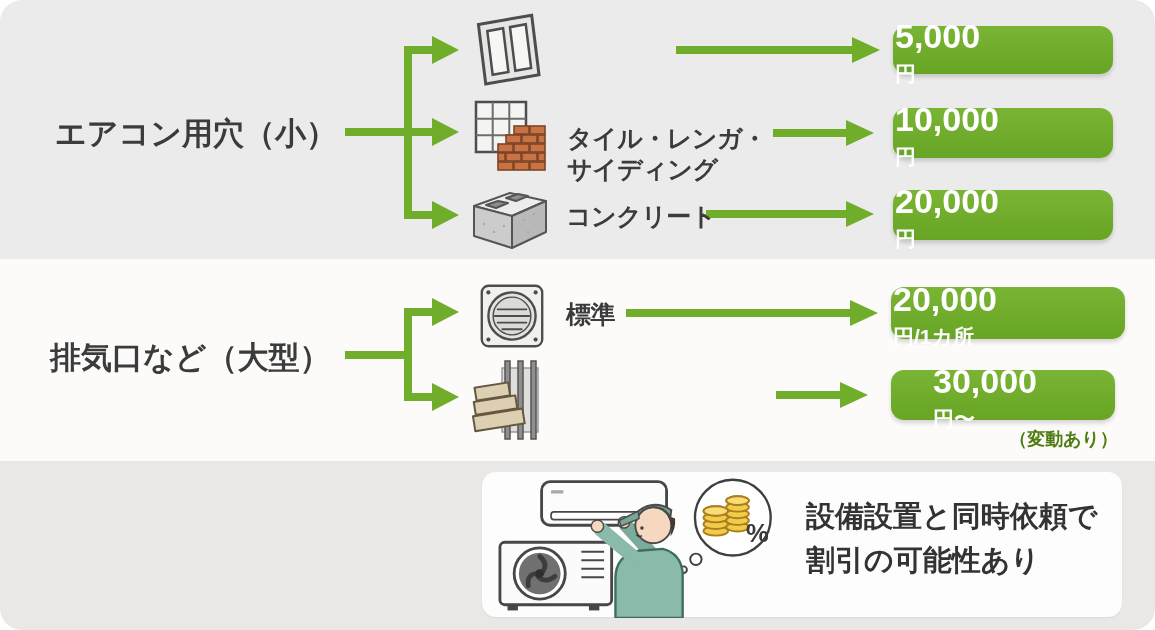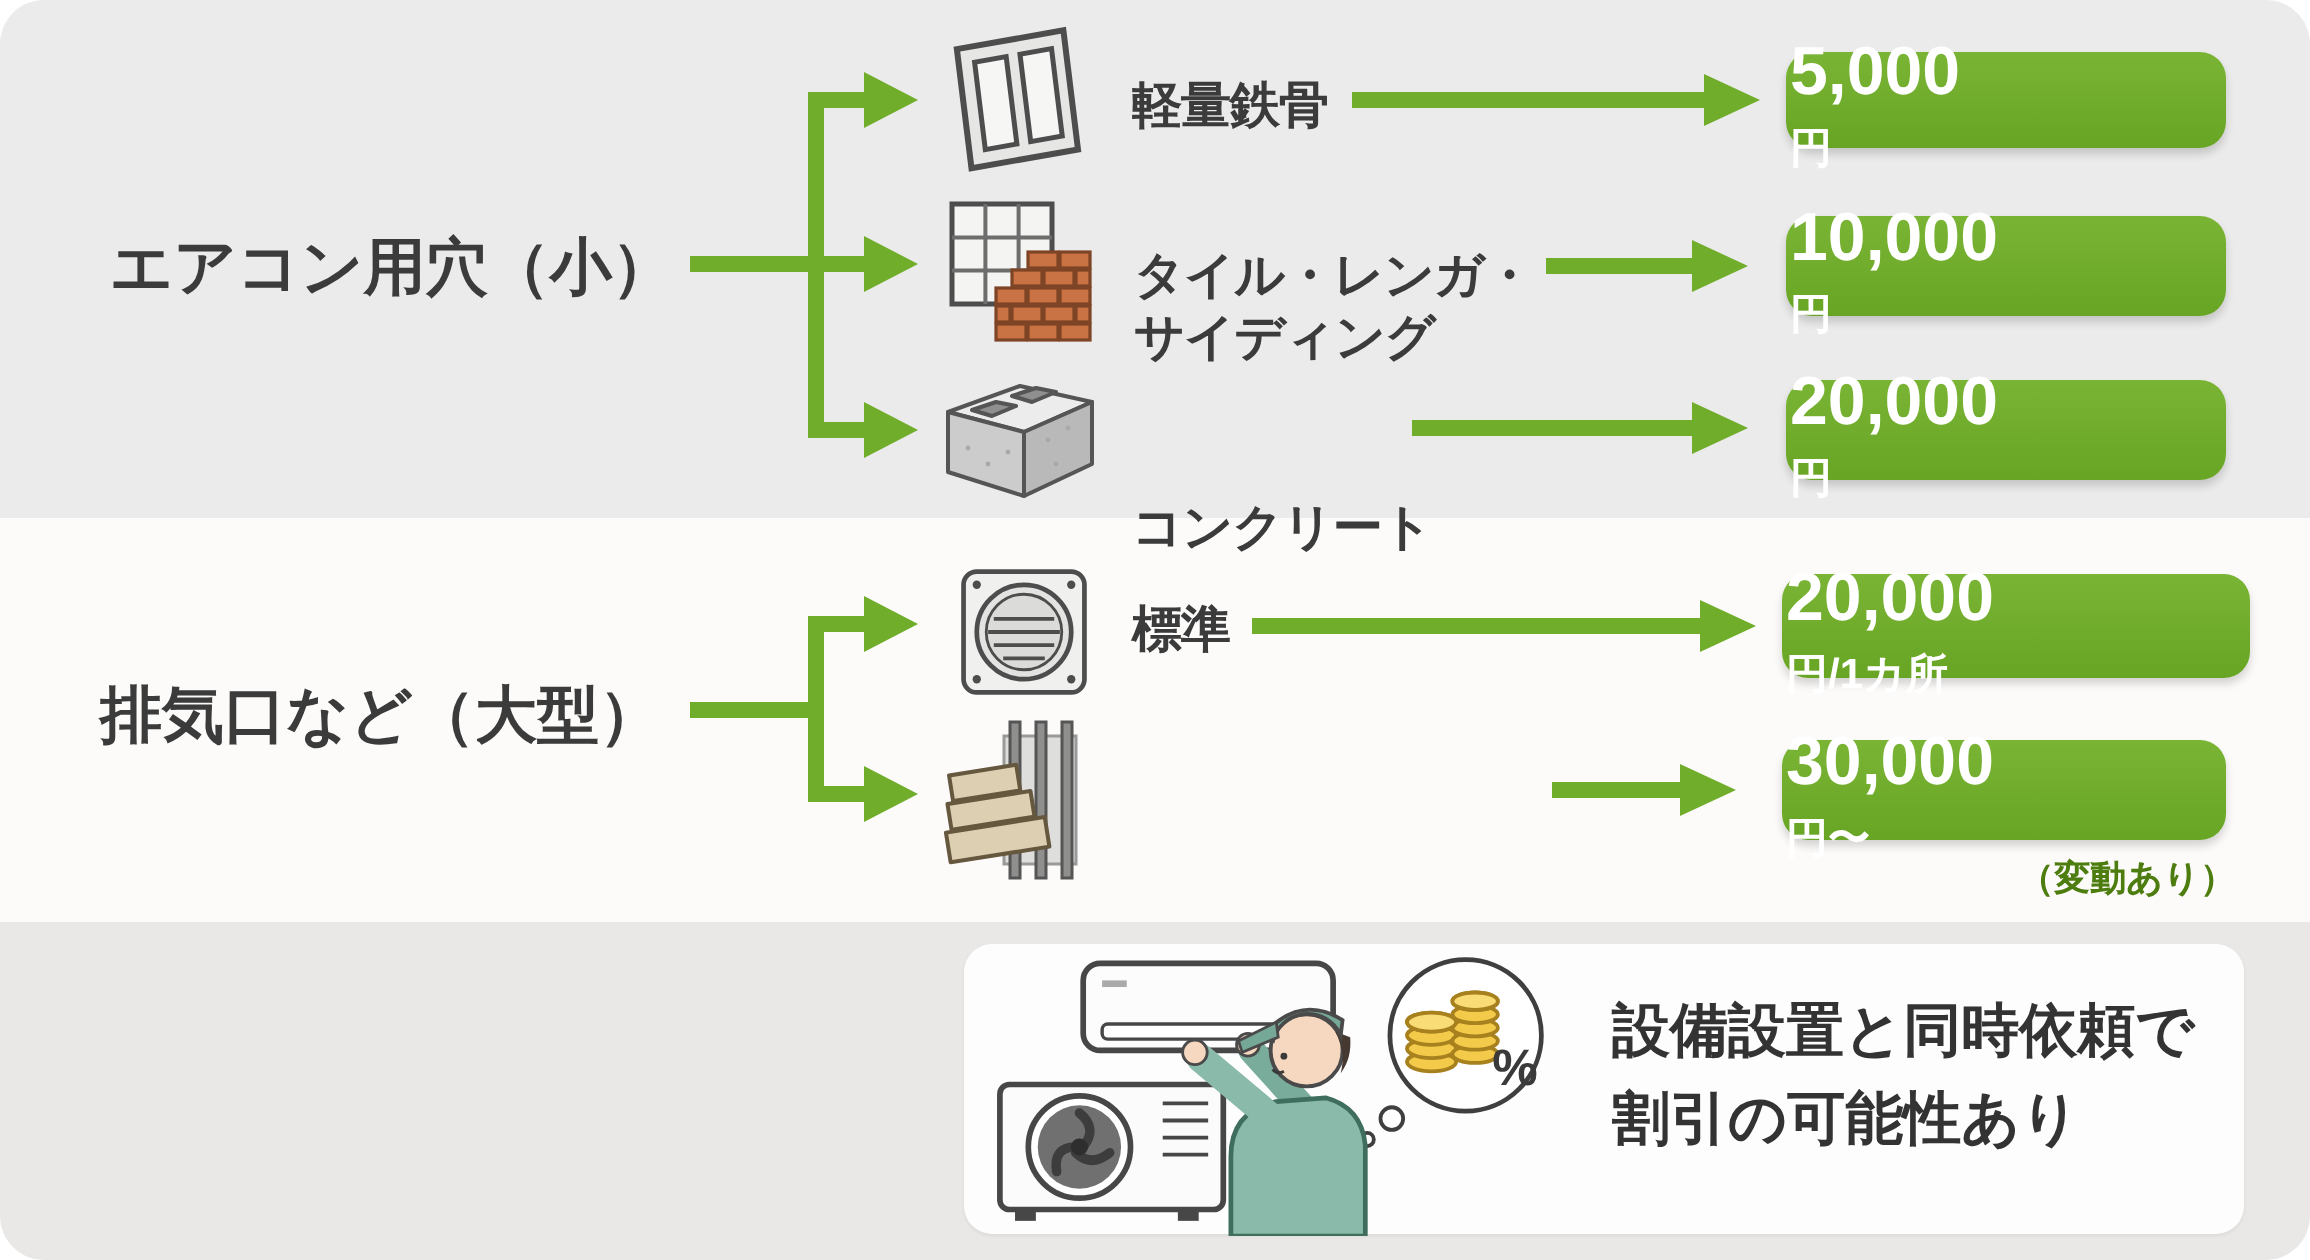--- a/index.html
+++ b/index.html
@@ -75,21 +75,20 @@
 
   <span class="icon" style="left:466px;top:10px;">
     <svg width="84" height="84" viewBox="0 0 84 84">
       <g transform="rotate(-7 42 42) skewY(-3)">
         <rect x="16" y="12" width="54" height="60" fill="#e6e6e5" stroke="#4d4d4d" stroke-width="3"></rect>
         <rect x="24" y="20" width="16" height="44" fill="#f6f6f5" stroke="#4d4d4d" stroke-width="2.5"></rect>
         <rect x="47" y="20" width="16" height="44" fill="#f6f6f5" stroke="#4d4d4d" stroke-width="2.5"></rect>
       </g>
     </svg>
   </span>
-  <div class="row-label" style="left:566px;top:36px;">軽量鉄骨</div>
   <div class="badge" style="left:893px;top:26px;width:220px;height:48px;">
     <span class="num">5,000</span>
       <span class="unit">円</span>
   </div>
 
   <span class="icon" style="left:468px;top:96px;">
     <svg width="84" height="84" viewBox="0 0 84 84">
       <rect x="8" y="6" width="50" height="50" fill="#f4f4f3" stroke="#4d4d4d" stroke-width="2.5"></rect>
       <path d="M24.7 6 V56 M41.3 6 V56 M8 22.7 H58 M8 39.3 H58" stroke="#6d6d6d" stroke-width="2" fill="none"></path>
       <g fill="#c97244" stroke="#7e4426" stroke-width="1.6">
@@ -132,21 +131,21 @@
       <g fill="#a9a9a9">
         <circle cx="20" cy="44" r="1.2"></circle>
           <circle cx="30" cy="52" r="1.2"></circle>
           <circle cx="40" cy="46" r="1.2"></circle>
         <circle cx="60" cy="40" r="1.2"></circle>
           <circle cx="70" cy="34" r="1.2"></circle>
           <circle cx="64" cy="52" r="1.2"></circle>
       </g>
     </svg>
   </span>
-  <div class="row-label" style="left:566px;top:200px;margin-top:47px;">コンクリート</div>
+  <div class="row-label" style="left:566px;top:200px;">コンクリート</div>
   <div class="badge" style="left:893px;top:190px;width:220px;height:50px;">
     <span class="num">20,000</span>
       <span class="unit">円</span>
   </div>
 
   <span class="icon" style="left:478px;top:282px;">
     <svg width="68" height="68" viewBox="0 0 72 72">
       <rect x="4" y="4" width="64" height="64" rx="7" fill="#f0f0ee" stroke="#4d4d4d" stroke-width="2.5"></rect>
       <circle cx="36" cy="36" r="25" fill="#e3e3e1" stroke="#4d4d4d" stroke-width="2.5"></circle>
       <circle cx="36" cy="36" r="20" fill="#dbdbd9" stroke="#4d4d4d" stroke-width="1.5"></circle>
@@ -175,21 +174,21 @@
           <rect x="48" y="5" width="5" height="78"></rect>
           <rect x="61" y="5" width="5" height="78"></rect>
       </g>
       <g transform="rotate(-9 30 52)" fill="#ddcfb1" stroke="#66573f" stroke-width="2" stroke-linejoin="round">
         <rect x="8" y="28" width="34" height="13"></rect>
         <rect x="5" y="42" width="42" height="13"></rect>
         <rect x="2" y="56" width="50" height="15"></rect>
       </g>
     </svg>
   </span>
-  <div class="badge" style="left:891px;top:370px;width:222px;height:50px;">
+  <div class="badge" style="left:891px;top:370px;width:184px;height:50px;padding-left:40px;">
     <span class="num">30,000</span>
       <span class="unit">円〜</span>
   </div>
   <div class="note" style="left:890px;top:427px;width:228px;">（変動あり）</div>
 
   <div class="card"></div>
 
   <svg class="illu" width="310" height="142" viewBox="0 0 310 150">
 
     <g>

